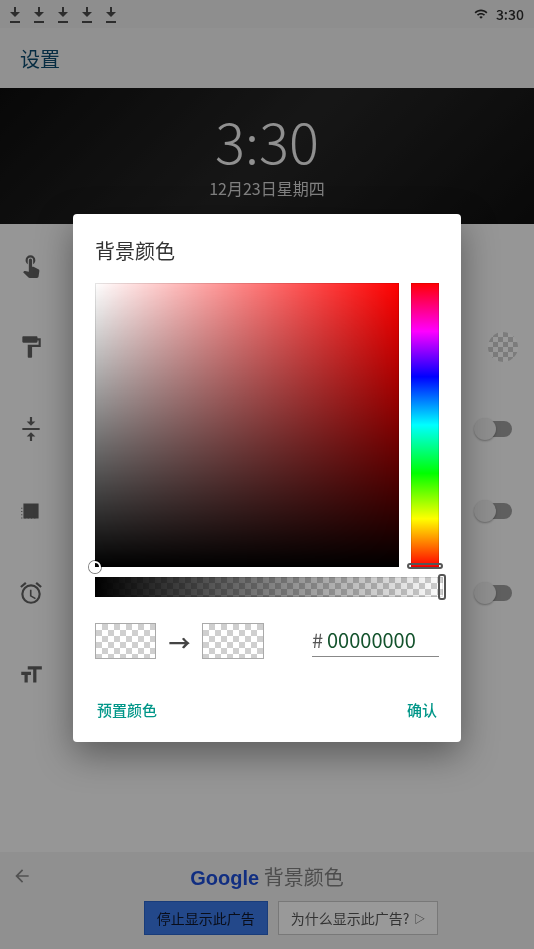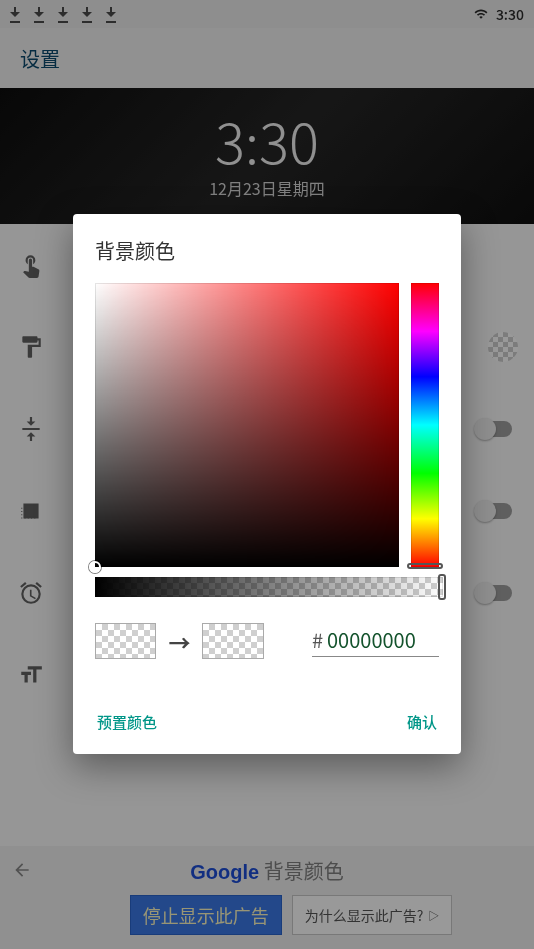--- a/index.html
+++ b/index.html
@@ -87,21 +87,21 @@
   .ad-bar {
     position: absolute; bottom: 0; left: 0; right: 0;
     background: #f1f1f1;
     text-align: center; padding: 10px 0 14px;
   }
   .ad-bar .back-ic { position: absolute; left: 12px; top: 14px; color: #888; }
   .ad-title { font-size: 20px; color: #808080; }
   .ad-title .g { font-family: "Product Sans", sans-serif; font-weight: 700; color: #1d4ed8; }
   .ad-buttons { margin-top: 10px; display: flex; justify-content: center; gap: 10px; }
   .ad-btn-primary {
-    background: #3b78e7; color: #fef9c3; font-size: 18px;
+    background: #3b78e7; color: #0f172a; font-size: 14px;
     padding: 6px 12px; border: 1px solid #2a64cc; margin-left: 48px;
   }
   .ad-btn-secondary {
     background: #fff; color: #555; font-size: 14px;
     padding: 6px 12px; border: 1px solid #c9c9c9;
     display: flex; align-items: center; gap: 5px;
   }
   .ad-btn-secondary .tri { font-size: 11px; }
 
   
@@ -180,21 +180,21 @@
   .hex-hash { font-size: 20px; color: #555; margin-right: 4px; }
   .hex-input {
     border: none; outline: none; font-size: 20px; color: #14532d;
     width: 112px; font-family: inherit;
   }
 
   .dialog-actions {
     margin-top: 34px; display: flex; justify-content: space-between;
     font-size: 15px; color: #009688; font-weight: 500;
   }
-  .dialog-actions span { cursor: pointer; padding: 6px 2px; margin-top: 12px; }
+  .dialog-actions span { cursor: pointer; padding: 6px 2px; }
 </style>
 </head>
 <body>
 
 <div class="status-bar">
   <div class="status-left">
     <span class="dl-icon">
         <span class="bar"></span>
       </span>
     <span class="dl-icon">

